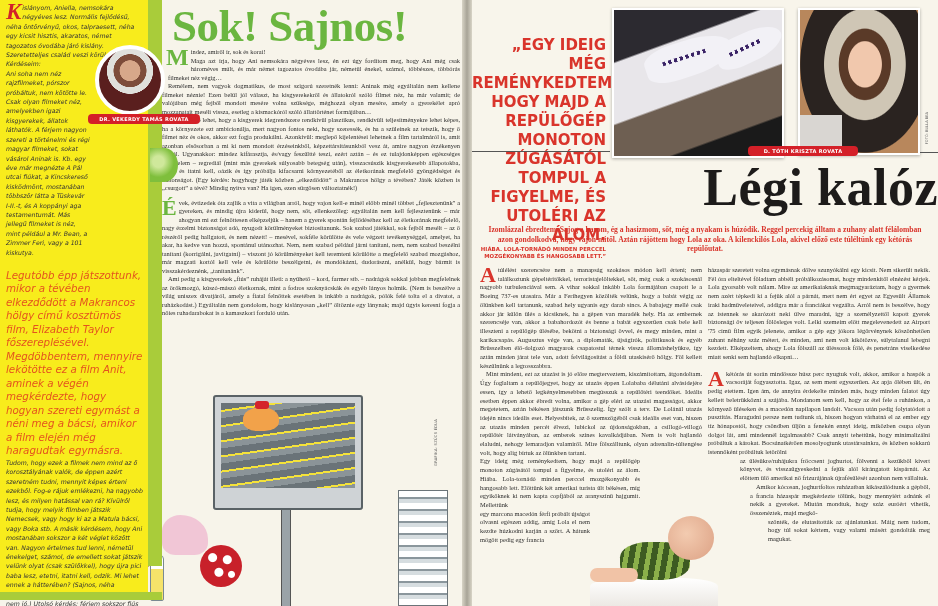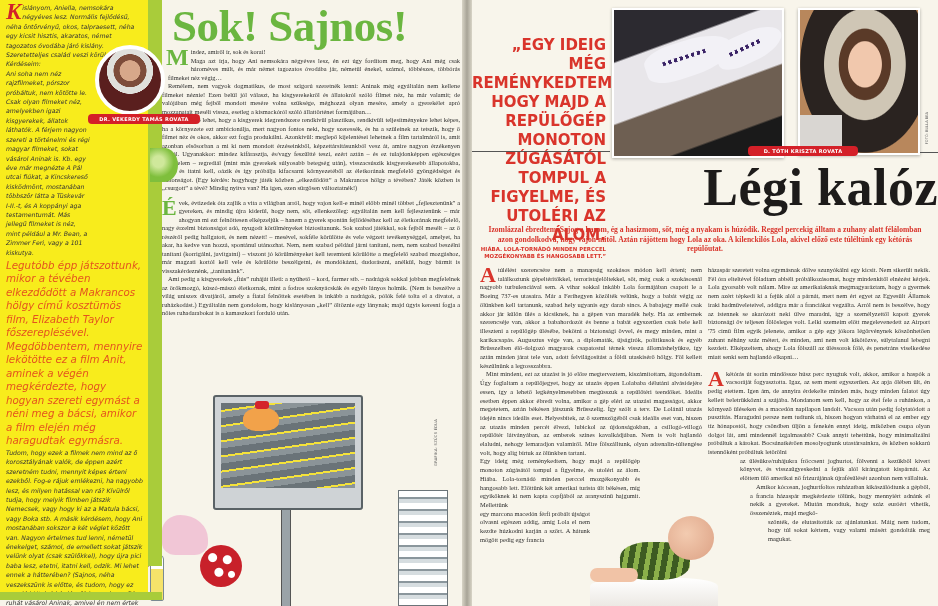--- a/index.html
+++ b/index.html
@@ -7,21 +7,21 @@
   body { position: relative; font-family: "Liberation Serif", serif; color: #2a2a2a; }
 
   
   .left-page { position: absolute; left: 0; top: 0; width: 462px; height: 606px; background: #f7f4ea; overflow: hidden; }
   .question-box { position: absolute; left: 0; top: 0; width: 148px; height: 592px; background: #f8ec1c; padding: 3px 5px 0 6px; z-index: 1; }
   .green-bar { position: absolute; left: 148px; top: 0; width: 14px; height: 566px; background: #a9cc3a; z-index: 1; }
   .green-base { position: absolute; left: 0; top: 592px; width: 162px; height: 8px; background: #a9cc3a; z-index: 1; }
   .q-intro, .q-body { font-family: "DejaVu Sans", sans-serif; font-style: italic; font-size: 6.2px; line-height: 9.4px; color: #333; }
   .q-intro .dropcap { float: left; font-family: "Liberation Serif", serif; font-weight: bold; font-size: 23px; line-height: 18px; color: #d2222a; margin-right: 1px; }
   .q-intro .narrow { display: block; width: 84px; }
-  .q-highlight { font-family: "DejaVu Sans", sans-serif; font-style: italic; font-size: 10.3px; line-height: 13.5px; color: #e4541e; margin-top: 2px; }
+  .q-highlight { font-family: "DejaVu Sans", sans-serif; font-style: italic; font-size: 10.3px; line-height: 13.5px; color: #e4541e; margin-top: 12px; }
 
   .author-photo { position: absolute; left: 95px; top: 45px; width: 70px; height: 70px; border-radius: 50%; background: radial-gradient(circle at 50% 35%, #d7a88a 0 20%, #7d4c3a 21% 32%, #e0e0dc 33% 45%, #5a1f1e 46% 100%); border: 4px solid #ffffff; z-index: 3; }
   .author-badge { position: absolute; left: 88px; top: 114px; width: 112px; height: 10px; background: #d42028; border-radius: 4px; color: #fff; font-family: "DejaVu Sans", sans-serif; font-weight: bold; font-size: 5px; line-height: 10px; text-align: center; letter-spacing: 0.3px; z-index: 4; }
 
   .headline-left { position: absolute; left: 172px; top: 2px; font-family: "Liberation Serif", serif; font-weight: bold; font-size: 45px; line-height: 48px; color: #6bb640; letter-spacing: -0.5px; }
   .article-left { position: absolute; left: 162px; top: 48px; width: 298px; font-size: 6.4px; line-height: 8.5px; text-align: justify; color: #2e2e2e; }
   .article-left p { text-indent: 6px; }
   .article-left .intro-p { padding-left: 6px; }
   .article-left .dropcap-m { float: left; font-weight: bold; font-size: 24px; line-height: 18px; color: #6bb640; margin: 0 2px 0 -2px; }
   .article-left .dropcap-e { float: left; font-weight: bold; font-size: 22px; line-height: 18px; color: #6bb640; margin-right: 2px; }

